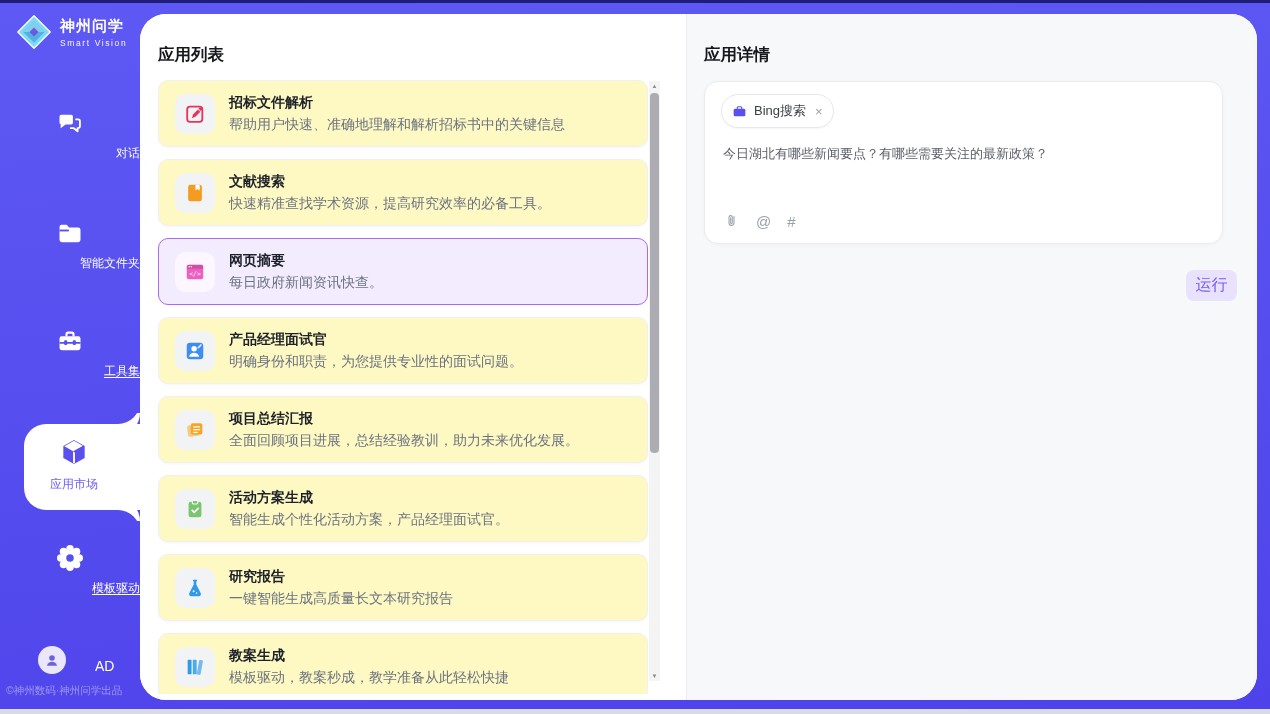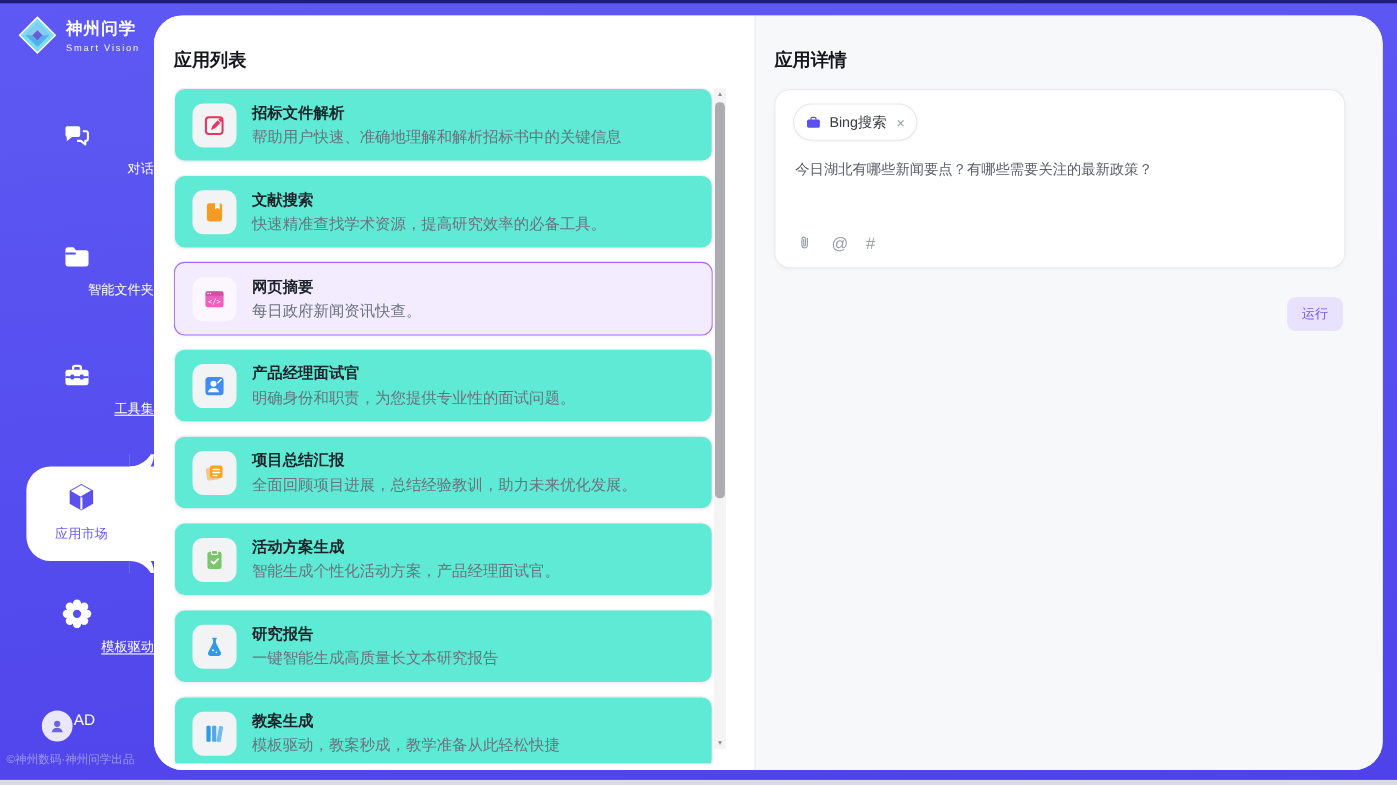--- a/index.html
+++ b/index.html
@@ -25,35 +25,35 @@
     position:absolute; left:24px; top:424px; width:116px; height:86px;
     background:#fff; border-radius:22px 0 0 22px; text-align:center; padding-top:12px; cursor:pointer;
   }
   .nav-active-tab::before, .nav-active-tab::after {
     content:""; position:absolute; right:0; width:22px; height:22px; background:transparent;
   }
   .nav-active-tab::before { top:-22px; border-bottom-right-radius:22px; box-shadow:0 11px 0 0 #fff; }
   .nav-active-tab::after  { bottom:-22px; border-top-right-radius:22px; box-shadow:0 -11px 0 0 #fff; }
   .nav-active-tab .inner { transform:translateX(-8px); }
   .nav-active-tab .nav-label { color:#6b5cf6; margin-top:4px; }
-  .user-row { position:absolute; left:38px; top:646px; display:flex; align-items:flex-start; gap:1px; }
+  .user-row { position:absolute; left:38px; top:646px; display:flex; align-items:flex-end; gap:29px; }
   .avatar { width:28px; height:28px; border-radius:50%; background:#eae7fb; display:flex; align-items:center; justify-content:center; }
   .user-name { font-size:14px; color:#fff; }
   .side-footer { position:absolute; left:6px; top:684px; font-size:10.5px; color:rgba(255,255,255,.42); white-space:nowrap; }
 
   
   .content { position:absolute; left:140px; top:14px; width:1117px; height:686px; background:#fff;
     border-radius:26px; overflow:hidden; display:flex; }
 
   
   .list-panel { width:546px; position:relative; background:#fff; flex:none; }
   .panel-title { position:absolute; top:30px; left:18px; font-size:16.5px; font-weight:bold; color:#15171c; }
   .cards { position:absolute; left:18px; top:66px; width:490px; bottom:6px; overflow:hidden; }
   .card { height:67px; margin-bottom:12px; padding:0 16px; display:flex; align-items:center; gap:14px;
-    border:1px solid #f0f0f3; border-radius:10px; background:#5eead4; box-shadow:0 1px 3px rgba(29,33,41,.04); cursor:pointer; }
+    border:1px solid #f0f0f3; border-radius:10px; background:#fef9c3; box-shadow:0 1px 3px rgba(29,33,41,.04); cursor:pointer; }
   .card.selected { background:#f3ecfe; border-color:#aa6bf2; }
   .icon-box { width:40px; height:40px; border-radius:10px; background:#f2f3f5; flex:none;
     display:flex; align-items:center; justify-content:center; }
   .card.selected .icon-box { background:#fbf6ff; }
   .card-texts { min-width:0; }
   .card-name { font-size:14px; font-weight:bold; color:#1d2129; margin-bottom:4px; }
   .card-desc { font-size:14px; color:#6b7280; white-space:nowrap; }
   .scrollbar { position:absolute; left:509px; top:67px; width:11px; height:600px; background:#f4f4f5; }
   .scroll-arrow { position:absolute; left:0; width:11px; text-align:center; font-size:6px; color:#8a8a90; }
   .scroll-arrow.up { top:2px; } .scroll-arrow.down { bottom:2px; }
@@ -64,22 +64,22 @@
   .input-card { position:absolute; left:17px; top:67px; width:519px; height:163px; background:#fff;
     border:1px solid #e9ebef; border-radius:14px; box-shadow:0 1px 4px rgba(0,0,0,.03); }
   .tool-tag { position:absolute; left:16px; top:12px; display:inline-flex; align-items:center; gap:7px;
     padding:7px 10px; border:1px solid #e5e7ec; border-radius:18px; background:#fff;
     box-shadow:0 1px 2px rgba(0,0,0,.04); cursor:pointer; }
   .tool-tag-label { font-size:13px; color:#3a3d44; }
   .tag-close { font-size:13px; color:#9aa0a8; margin-left:2px; cursor:pointer; }
   .query-text { position:absolute; left:18px; top:62px; right:16px; font-size:13px; color:#5a5d66; line-height:1.5; }
   .attach-row { position:absolute; left:18px; bottom:13px; display:flex; align-items:center; gap:16px; color:#9aa0a8; }
   .attach-row .glyph { font-size:15px; line-height:1; cursor:pointer; }
-  .run-btn { position:absolute; top:256px; right:36px; width:51px; height:31px; border:none; border-radius:8px;
-    background:#e9e2fd; color:#7a5af9; font-size:12px; font-family:inherit; cursor:pointer; }
+  .run-btn { position:absolute; top:256px; right:20px; width:51px; height:31px; border:none; border-radius:8px;
+    background:#e9e2fd; color:#7a5af9; font-size:16px; font-family:inherit; cursor:pointer; }
 </style>
 </head>
 <body>
 
 <div class="top-strip"></div>
 
 <div class="sidebar">
   <div class="logo">
     <svg width="36" height="36" viewBox="0 0 40 40">
       <polygon points="20,2 38,20 20,38 2,20" fill="#79dcf2" stroke="#ffffff" stroke-width="1.5"></polygon>

